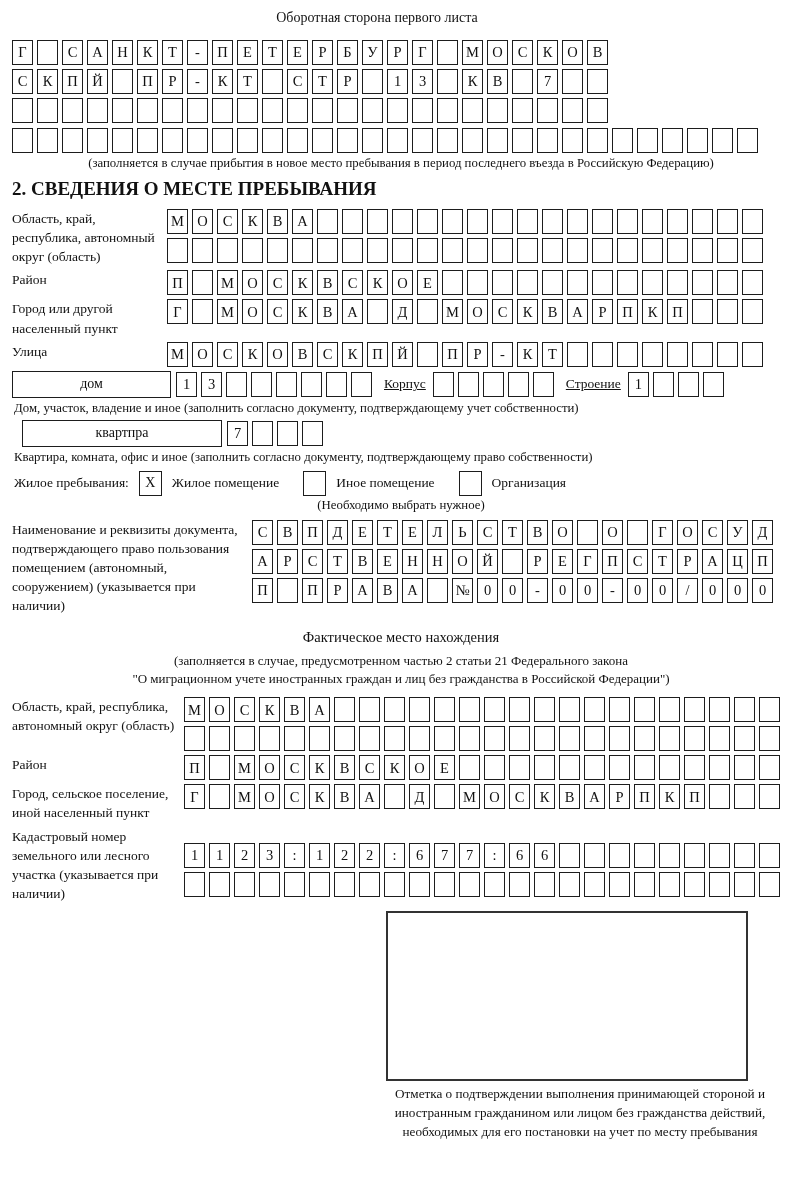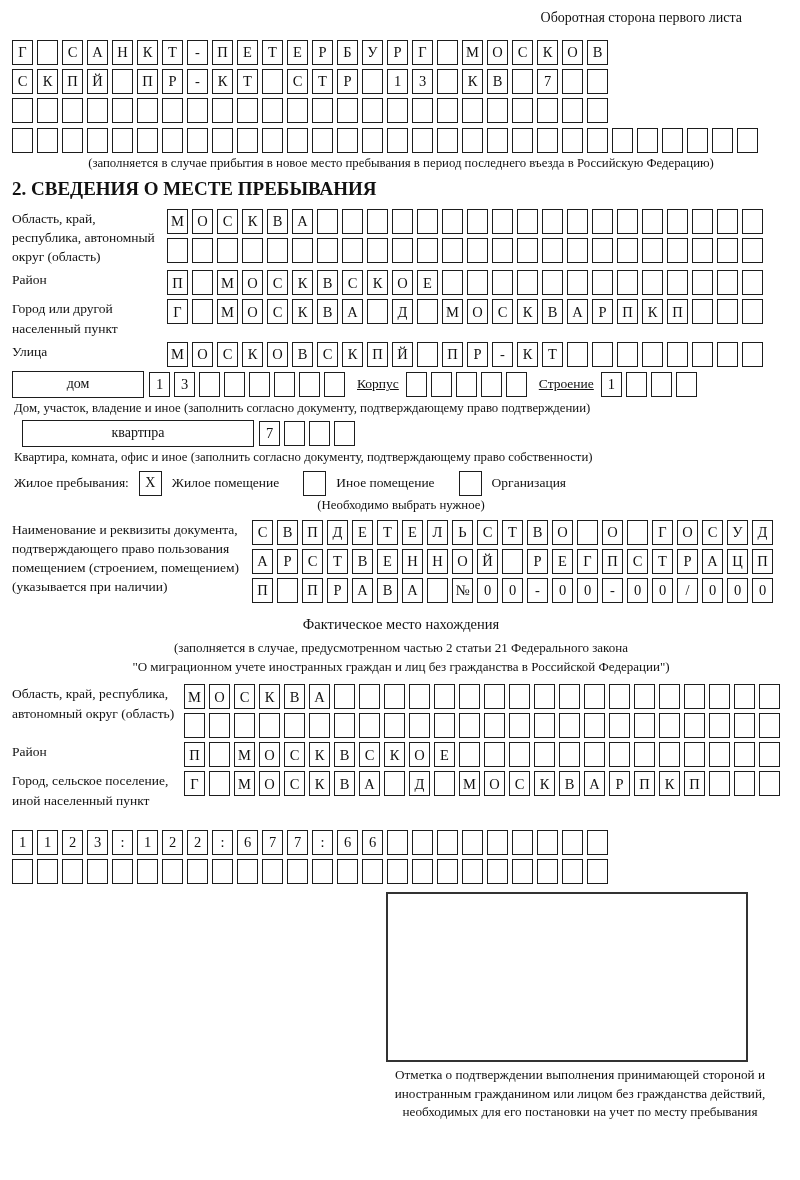--- a/index.html
+++ b/index.html
@@ -3,21 +3,21 @@
 <meta charset="utf-8">
 <style>
   * { box-sizing: border-box; margin: 0; padding: 0; }
   html,body { background:#fff; }
   body {
     width: 800px; height: 1180px;
     margin: 0 auto; padding: 10px 10px 0 12px;
     font-family: "Liberation Serif", "DejaVu Serif", serif;
     color: #111; font-size: 13.5px; overflow: hidden;
   }
-  .header-note { text-align: right; padding-right: 48px; font-size: 14px; margin-bottom: 14px; }
+  .header-note { text-align: center; padding-right: 48px; font-size: 14px; margin-bottom: 14px; }
 
   .frow { display: flex; align-items: flex-start; margin-bottom: 4px; }
   .flabel { flex: 0 0 155px; line-height: 1.42; font-size: 13.5px; padding-right: 6px; }
   .flabel.w170 { flex: 0 0 172px; }
   .flabel.w240 { flex: 0 0 240px; }
   .rowstack { display: flex; flex-direction: column; gap: 4px; }
 
   .cells { display: flex; gap: 4px; }
   .cell {
     flex: 0 0 21px; width: 21px; height: 25px;
@@ -30,22 +30,22 @@
   .caption { font-size: 12.8px; text-align: center; margin: 1px 0 7px 0; }
   .caption-left { font-size: 12.8px; margin: 0 0 4px 2px; }
   .sec-title { text-align: left; font-weight: bold; font-size: 19px; margin: 1px 0 9px 0; }
 
   .house-row { display: flex; align-items: center; margin: 4px 0 3px 0; }
   .bigbox {
     height: 27px; border: 1.8px solid #1d1d1d;
     display: flex; align-items: center; justify-content: center;
     font-size: 14px; margin-right: 5px;
   }
-  .bigbox.w150 { width: 132px; }
-  .bigbox.w210 { width: 232px; margin-left: 10px; }
+  .bigbox.w150 { width: 159px; }
+  .bigbox.w210 { width: 200px; margin-left: 10px; }
   .inline-label { padding: 0 7px 0 12px; white-space: nowrap; text-decoration: underline; }
 
   .chk-row { display: flex; align-items: center; margin: 6px 0 2px 2px; }
   .chk {
     width: 23px; height: 25px; border: 1.6px solid #1d1d1d;
     display: flex; align-items: center; justify-content: center;
     font-size: 14px; margin: 0 10px;
   }
   .chk-label { margin-right: 14px; }
 
@@ -354,21 +354,21 @@
       <div class="cell"></div>
     </div>
   <div class="inline-label">Строение</div>
   <div class="cells">
       <div class="cell">1</div>
       <div class="cell"></div>
       <div class="cell"></div>
       <div class="cell"></div>
     </div>
 </div>
-<div class="caption-left">Дом, участок, владение и иное (заполнить согласно документу, подтверждающему право подтверждении)</div>
+<div class="caption-left">Дом, участок, владение и иное (заполнить согласно документу, подтверждающему учет собственности)</div>
 
 <div class="house-row">
   <div class="bigbox w210">квартпра</div>
   <div class="cells">
       <div class="cell">7</div>
       <div class="cell"></div>
       <div class="cell"></div>
       <div class="cell"></div>
     </div>
 </div>
@@ -379,21 +379,21 @@
   <span class="chk">X</span>
   <span class="chk-label">Жилое помещение</span>
   <span class="chk"></span>
   <span class="chk-label">Иное помещение</span>
   <span class="chk"></span>
   <span class="chk-label">Организация</span>
 </div>
 <div class="caption">(Необходимо выбрать нужное)</div>
 
 <div class="frow">
-  <div class="flabel w240">Наименование и реквизиты документа, подтверждающего право пользования помещением (строением, помещением) (указывается при наличии)</div>
+  <div class="flabel w240">Наименование и реквизиты документа, подтверждающего право пользования помещением (автономный, сооружением) (указывается при наличии)</div>
   <div class="rowstack">
     <div class="cells">
         <div class="cell">С</div>
         <div class="cell">В</div>
         <div class="cell">П</div>
         <div class="cell">Д</div>
         <div class="cell">Е</div>
         <div class="cell">Т</div>
         <div class="cell">Е</div>
         <div class="cell">Л</div>
@@ -578,20 +578,21 @@
       <div class="cell">П</div>
       <div class="cell">К</div>
       <div class="cell">П</div>
       <div class="cell"></div>
       <div class="cell"></div>
       <div class="cell"></div>
     </div>
 </div>
 
 <div class="frow">
+  <div class="flabel w170">Кадастровый номер земельного или лесного участка (указывается при наличии)</div>
   <div class="rowstack" style="padding-top:16px;">
     <div class="cells">
         <div class="cell">1</div>
         <div class="cell">1</div>
         <div class="cell">2</div>
         <div class="cell">3</div>
         <div class="cell">:</div>
         <div class="cell">1</div>
         <div class="cell">2</div>
         <div class="cell">2</div>

